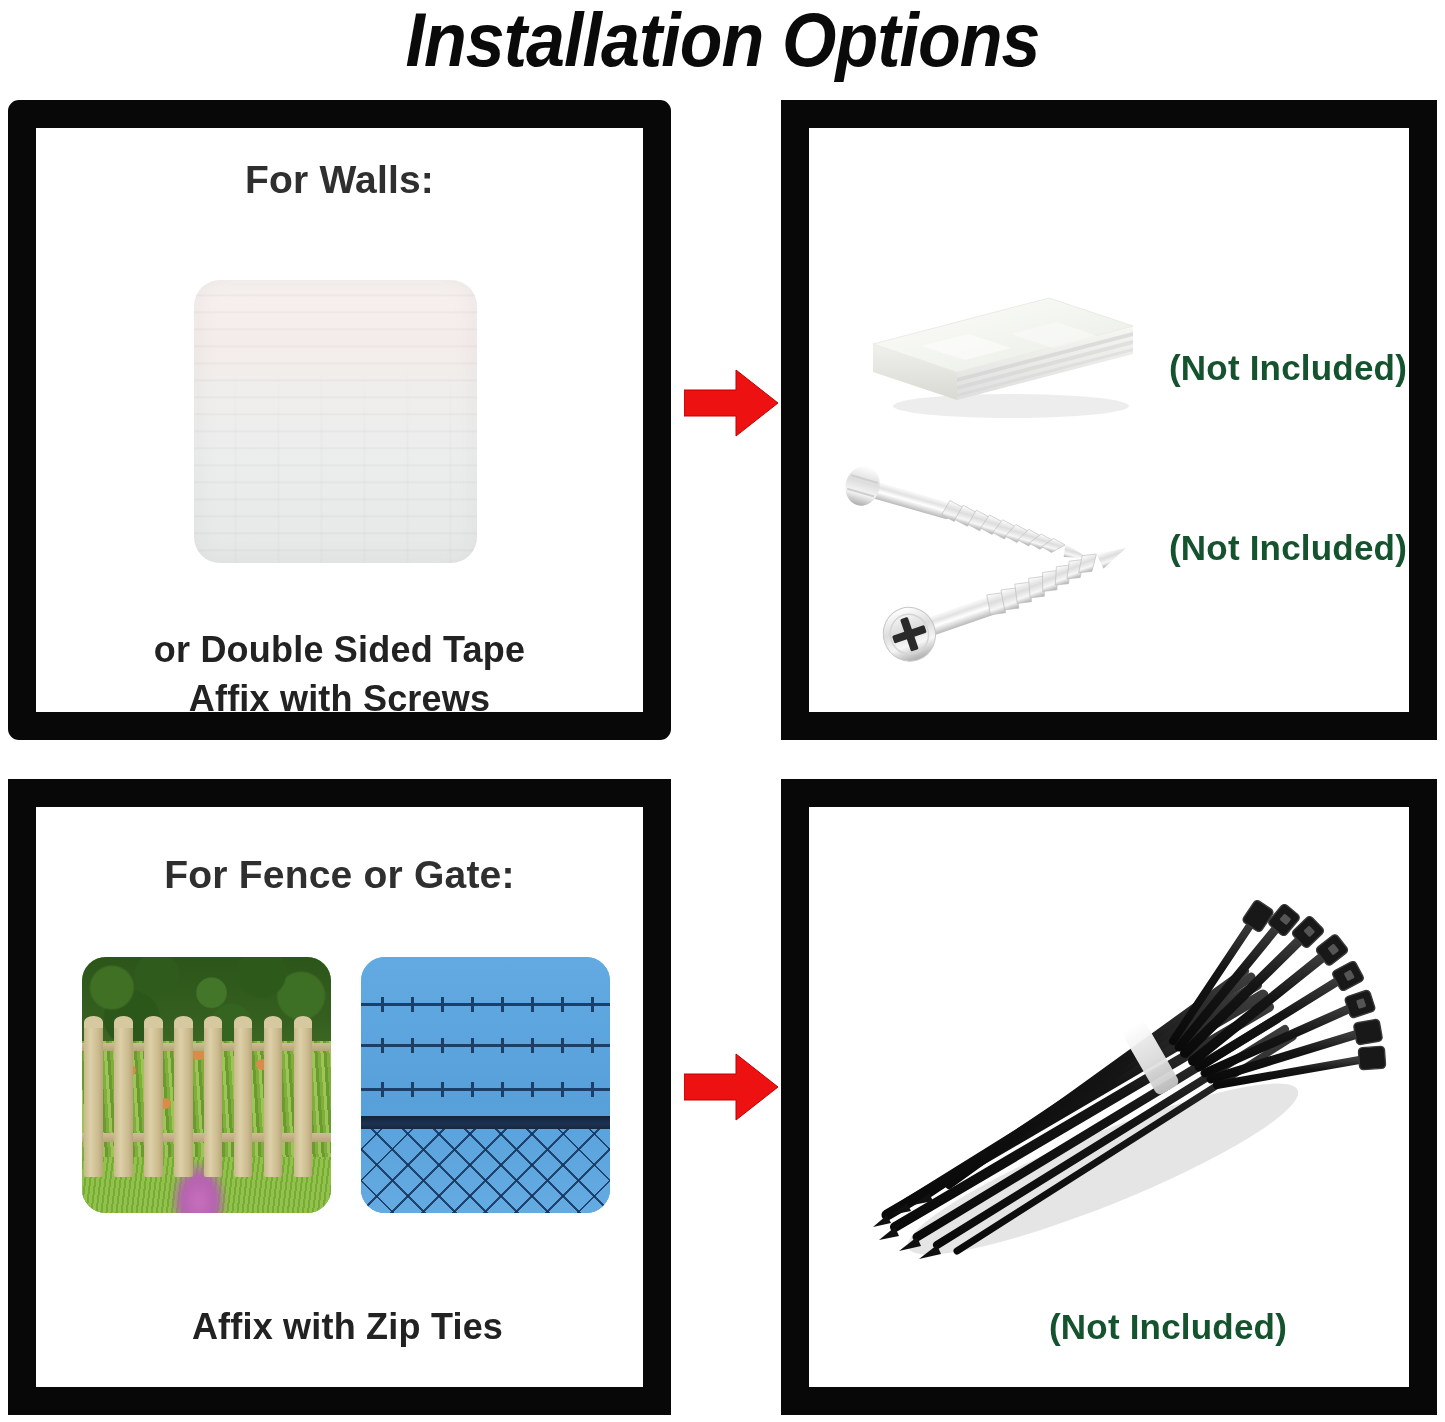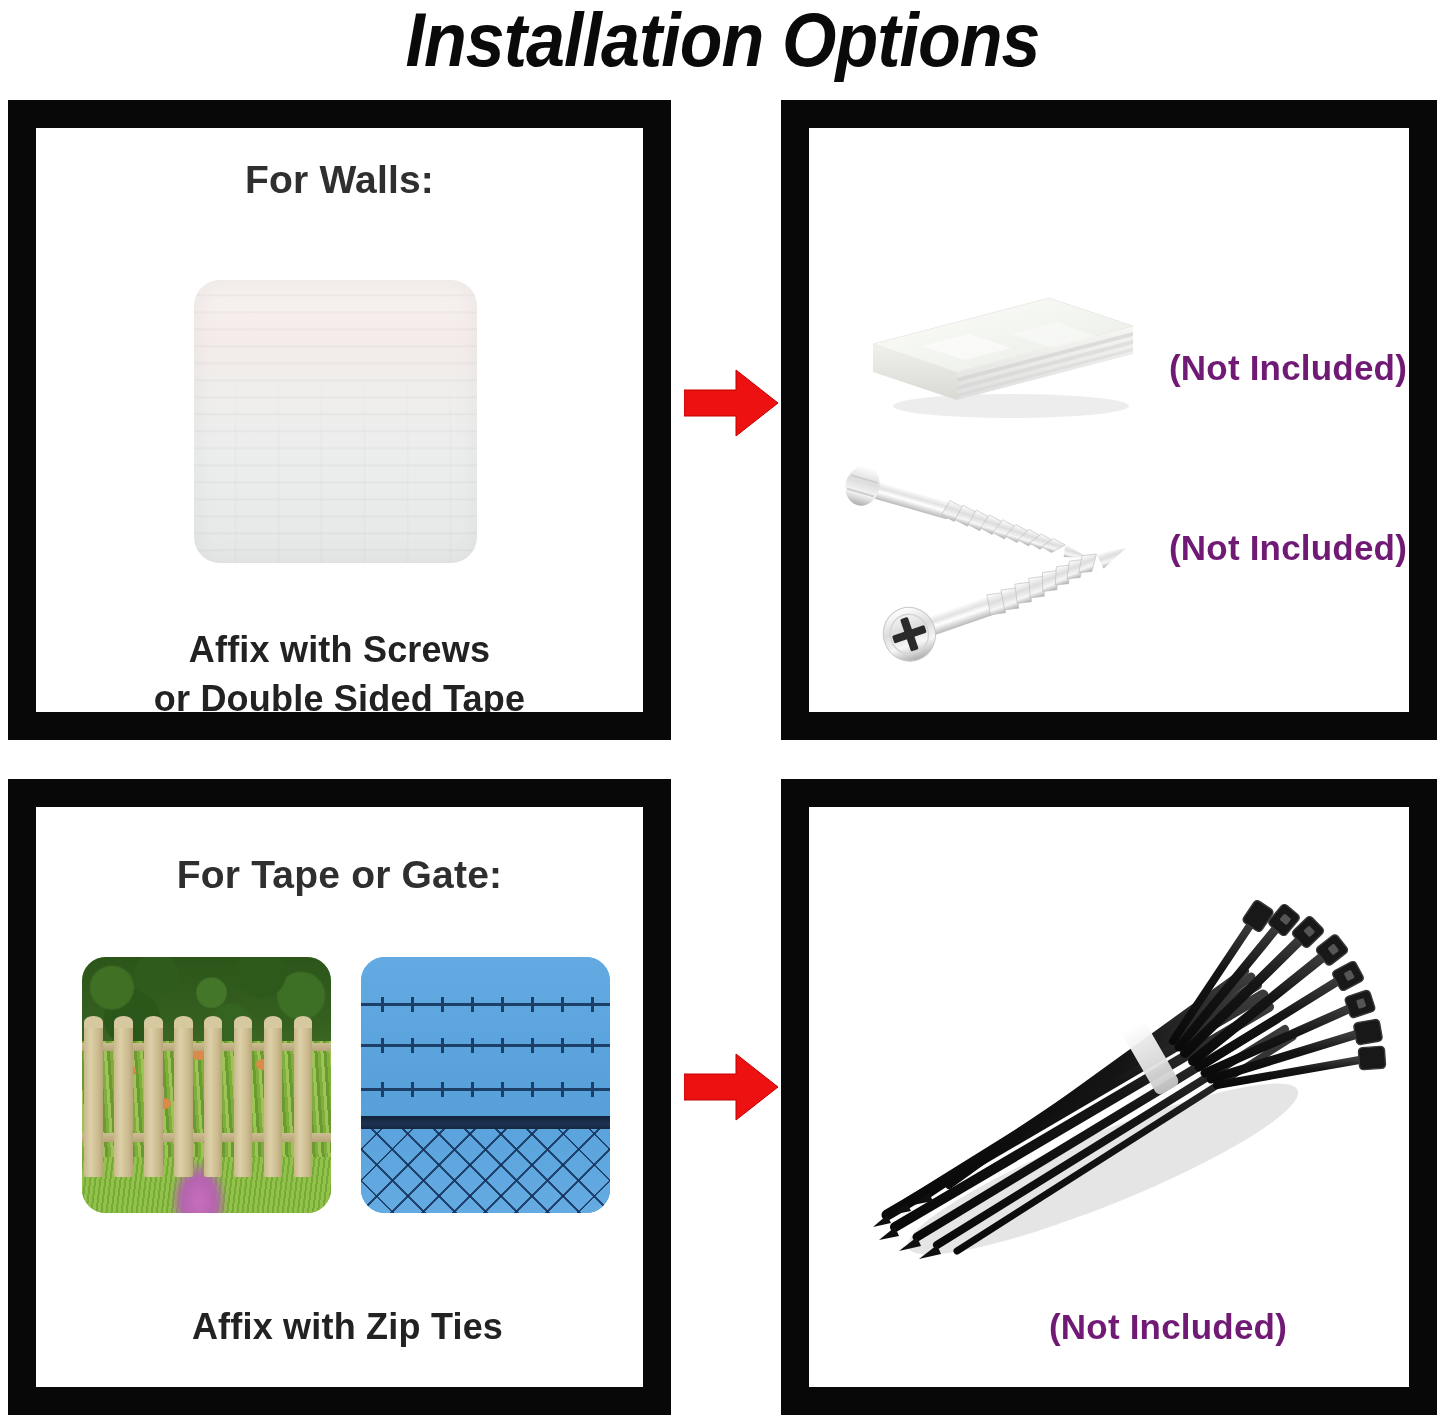--- a/index.html
+++ b/index.html
@@ -42,21 +42,21 @@
     box-sizing: border-box;
   }
   .panel-inner {
     position: relative;
     width: 100%;
     height: 100%;
     background: #fff;
     overflow: hidden;
   }
 
-  #panel-walls      { left: 8px;   top: 100px;  width: 663px; height: 640px; }
+  #panel-walls      { left: 8px;   top: 100px;  width: 663px; height: 640px; border-radius: 11px; }
   #panel-hardware   { left: 781px; top: 100px;  width: 656px; height: 640px; }
   #panel-fence      { left: 8px;   top: 779px;  width: 663px; height: 636px; }
   #panel-zipties    { left: 781px; top: 779px;  width: 656px; height: 636px; }
 
   
   .panel-heading {
     position: absolute;
     left: 0; right: 0;
     text-align: center;
     font-size: 39px;
@@ -71,21 +71,21 @@
     font-size: 36px;
     font-weight: bold;
     color: #222222;
     line-height: 1.35;
     letter-spacing: 0.2px;
   }
   .note {
     position: absolute;
     font-size: 35px;
     font-weight: bold;
-    color: #701a75;
+    color: #14532d;
     white-space: nowrap;
     letter-spacing: 0.2px;
   }
 
   
   .arrow-wrap {
     position: absolute;
     width: 96px;
     height: 70px;
   }
@@ -265,22 +265,22 @@
 <div class="title">Installation Options</div>
 
 <div class="panel" id="panel-walls">
   <div class="panel-inner">
 
     <div class="panel-heading" style="top: 30px;">For Walls:</div>
 
     <div class="brick" style="left: 158px; top: 152px; width: 283px; height: 283px;"></div>
 
     <div class="caption" style="top: 498px;">
+      <div>or Double Sided Tape</div>
       <div>Affix with Screws</div>
-      <div>or Double Sided Tape</div>
     </div>
 
   </div>
 </div>
 
 <div class="panel" id="panel-hardware">
   <div class="panel-inner">
 
     <div class="tape-stack" style="left: 52px; top: 110px; width: 290px; height: 190px;">
       <svg viewBox="0 0 290 190" width="290" height="190">
@@ -387,21 +387,21 @@
     </div>
 
     <div class="note" style="left: 360px; top: 400px;">(Not Included)</div>
 
   </div>
 </div>
 
 <div class="panel" id="panel-fence">
   <div class="panel-inner">
 
-    <div class="panel-heading" style="top: 46px;">For Tape or Gate:</div>
+    <div class="panel-heading" style="top: 46px;">For Fence or Gate:</div>
 
     <div class="photo fence-wood" style="left: 46px; top: 150px; width: 249px; height: 256px;">
       <div class="fw-hedge"></div>
       <div class="fw-grass"></div>
       <div class="fw-flower" style="left: 16%; top: 42%;"></div>
       <div class="fw-flower" style="left: 44%; top: 36%;"></div>
       <div class="fw-flower" style="left: 70%; top: 40%;"></div>
       <div class="fw-flower" style="left: 30%; top: 55%;"></div>
       <div class="fw-lawn"></div>
       <div class="fw-path"></div>

